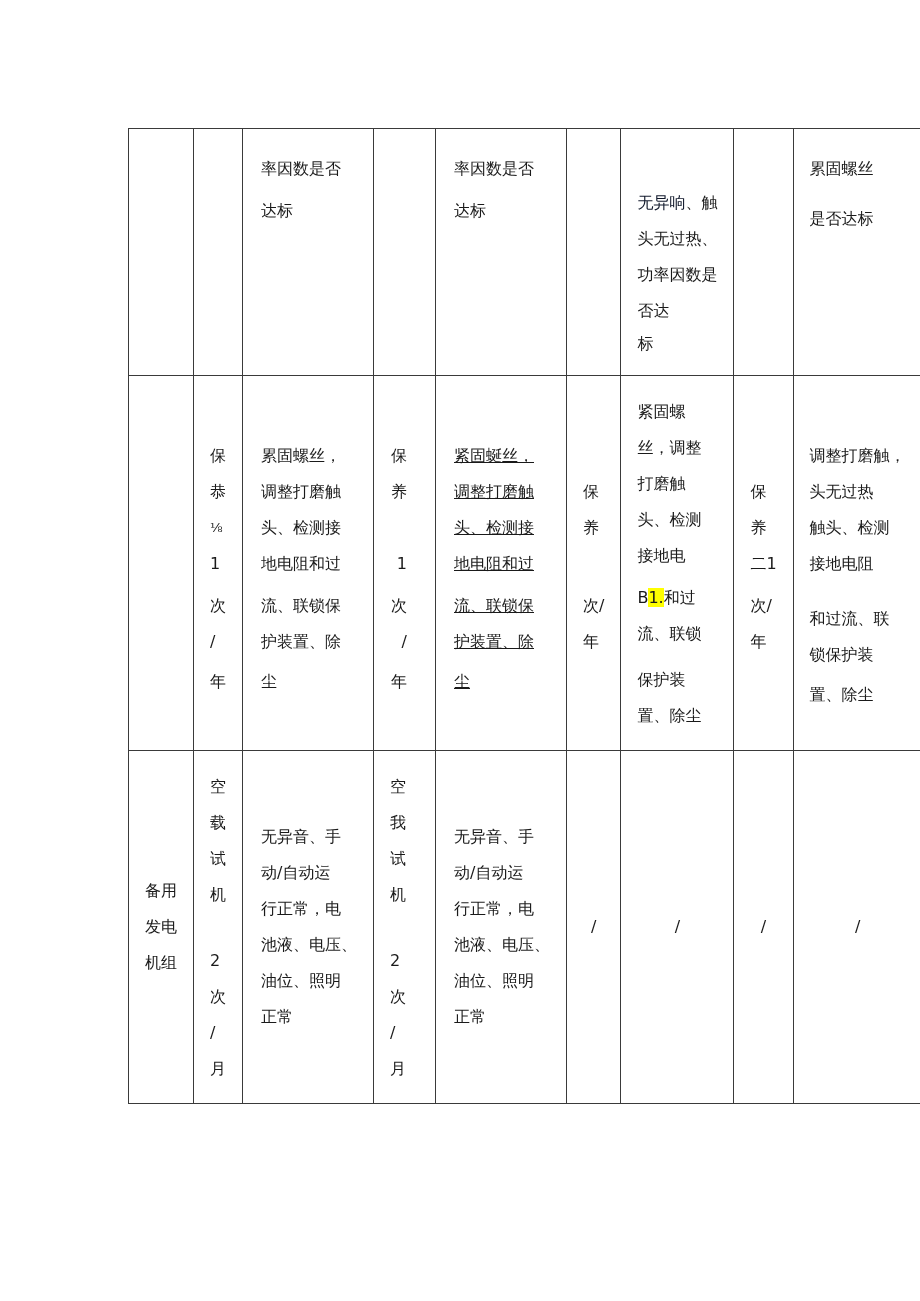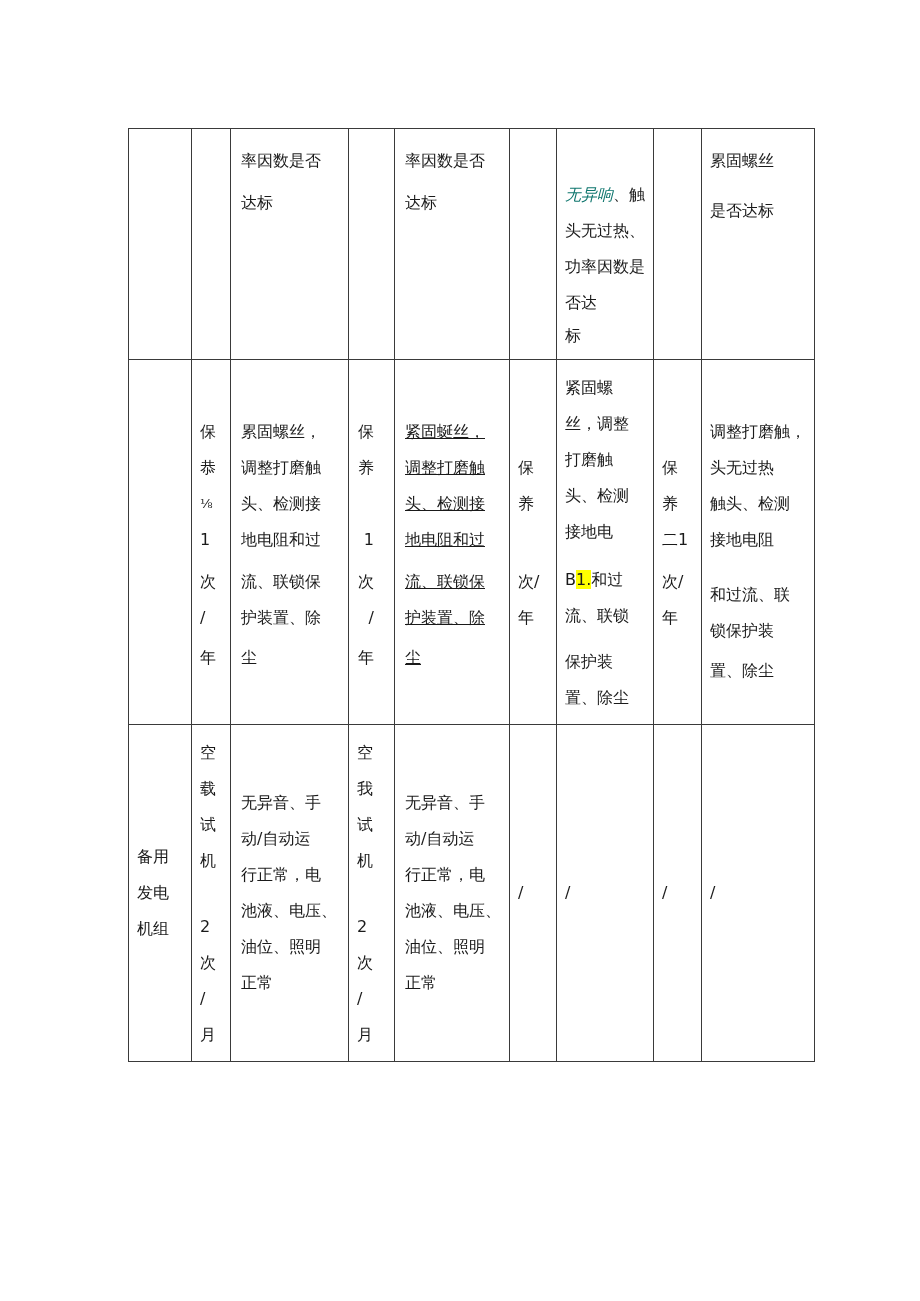--- a/index.html
+++ b/index.html
@@ -1,23 +1,23 @@
 <!DOCTYPE html>
 <html><head>
 <meta charset="utf-8">
 <style>
   html, body { margin:0; padding:0; background:#ffffff; }
   body { width:920px; height:1301px; position:relative; font-family:"DejaVu Sans", sans-serif; color:#1a1a1a; }
   table.doc { position:absolute; left:128px; top:128px; border-collapse:collapse; table-layout:fixed; }
-  table.doc td { border:1px solid #3a3a3a; padding:8px; vertical-align:top; font-size:16px; line-height:36px; overflow:hidden; }
+  table.doc td { border:1px solid #3a3a3a; padding:16px; vertical-align:top; font-size:16px; line-height:36px; overflow:hidden; }
   .pad { padding-left:2px; }
   .line { display:block; white-space:nowrap; }
-  .italic { font-style:italic; font-family:"DejaVu Serif", serif; color:#0f766e; }
+  .italic { font-family:"DejaVu Serif", serif; color:#0f172a; }
   .hl { background:#ffff00; }
-  .center { }
+  .center { text-align:center; }
 </style>
 </head>
 <body>
 
 <table class="doc">
   <colgroup>
     <col style="width:63px">
       <col style="width:39px">
       <col style="width:118px">
       <col style="width:42px">
@@ -119,21 +119,21 @@
         <span class="line">年</span>
       </div>
     </td>
     <td>
       <div style="padding-top:2px;">
         <span class="line">紧固螺</span>
         <span class="line">丝，调整</span>
         <span class="line">打磨触</span>
         <span class="line">头、检测</span>
         <span class="line">接地电</span>
-        <span class="line" style="margin-top:12px"><span>B</span><span class="hl">1.</span><span>和过</span></span>
+        <span class="line" style="margin-top:6px"><span>B</span><span class="hl">1.</span><span>和过</span></span>
         <span class="line">流、联锁</span>
         <span class="line" style="margin-top:10px">保护装</span>
         <span class="line">置、除尘</span>
       </div>
     </td>
     <td>
       <div style="padding-top:82px;">
         <span class="line">保</span>
         <span class="line">养</span>
         <span class="line">二1</span>

